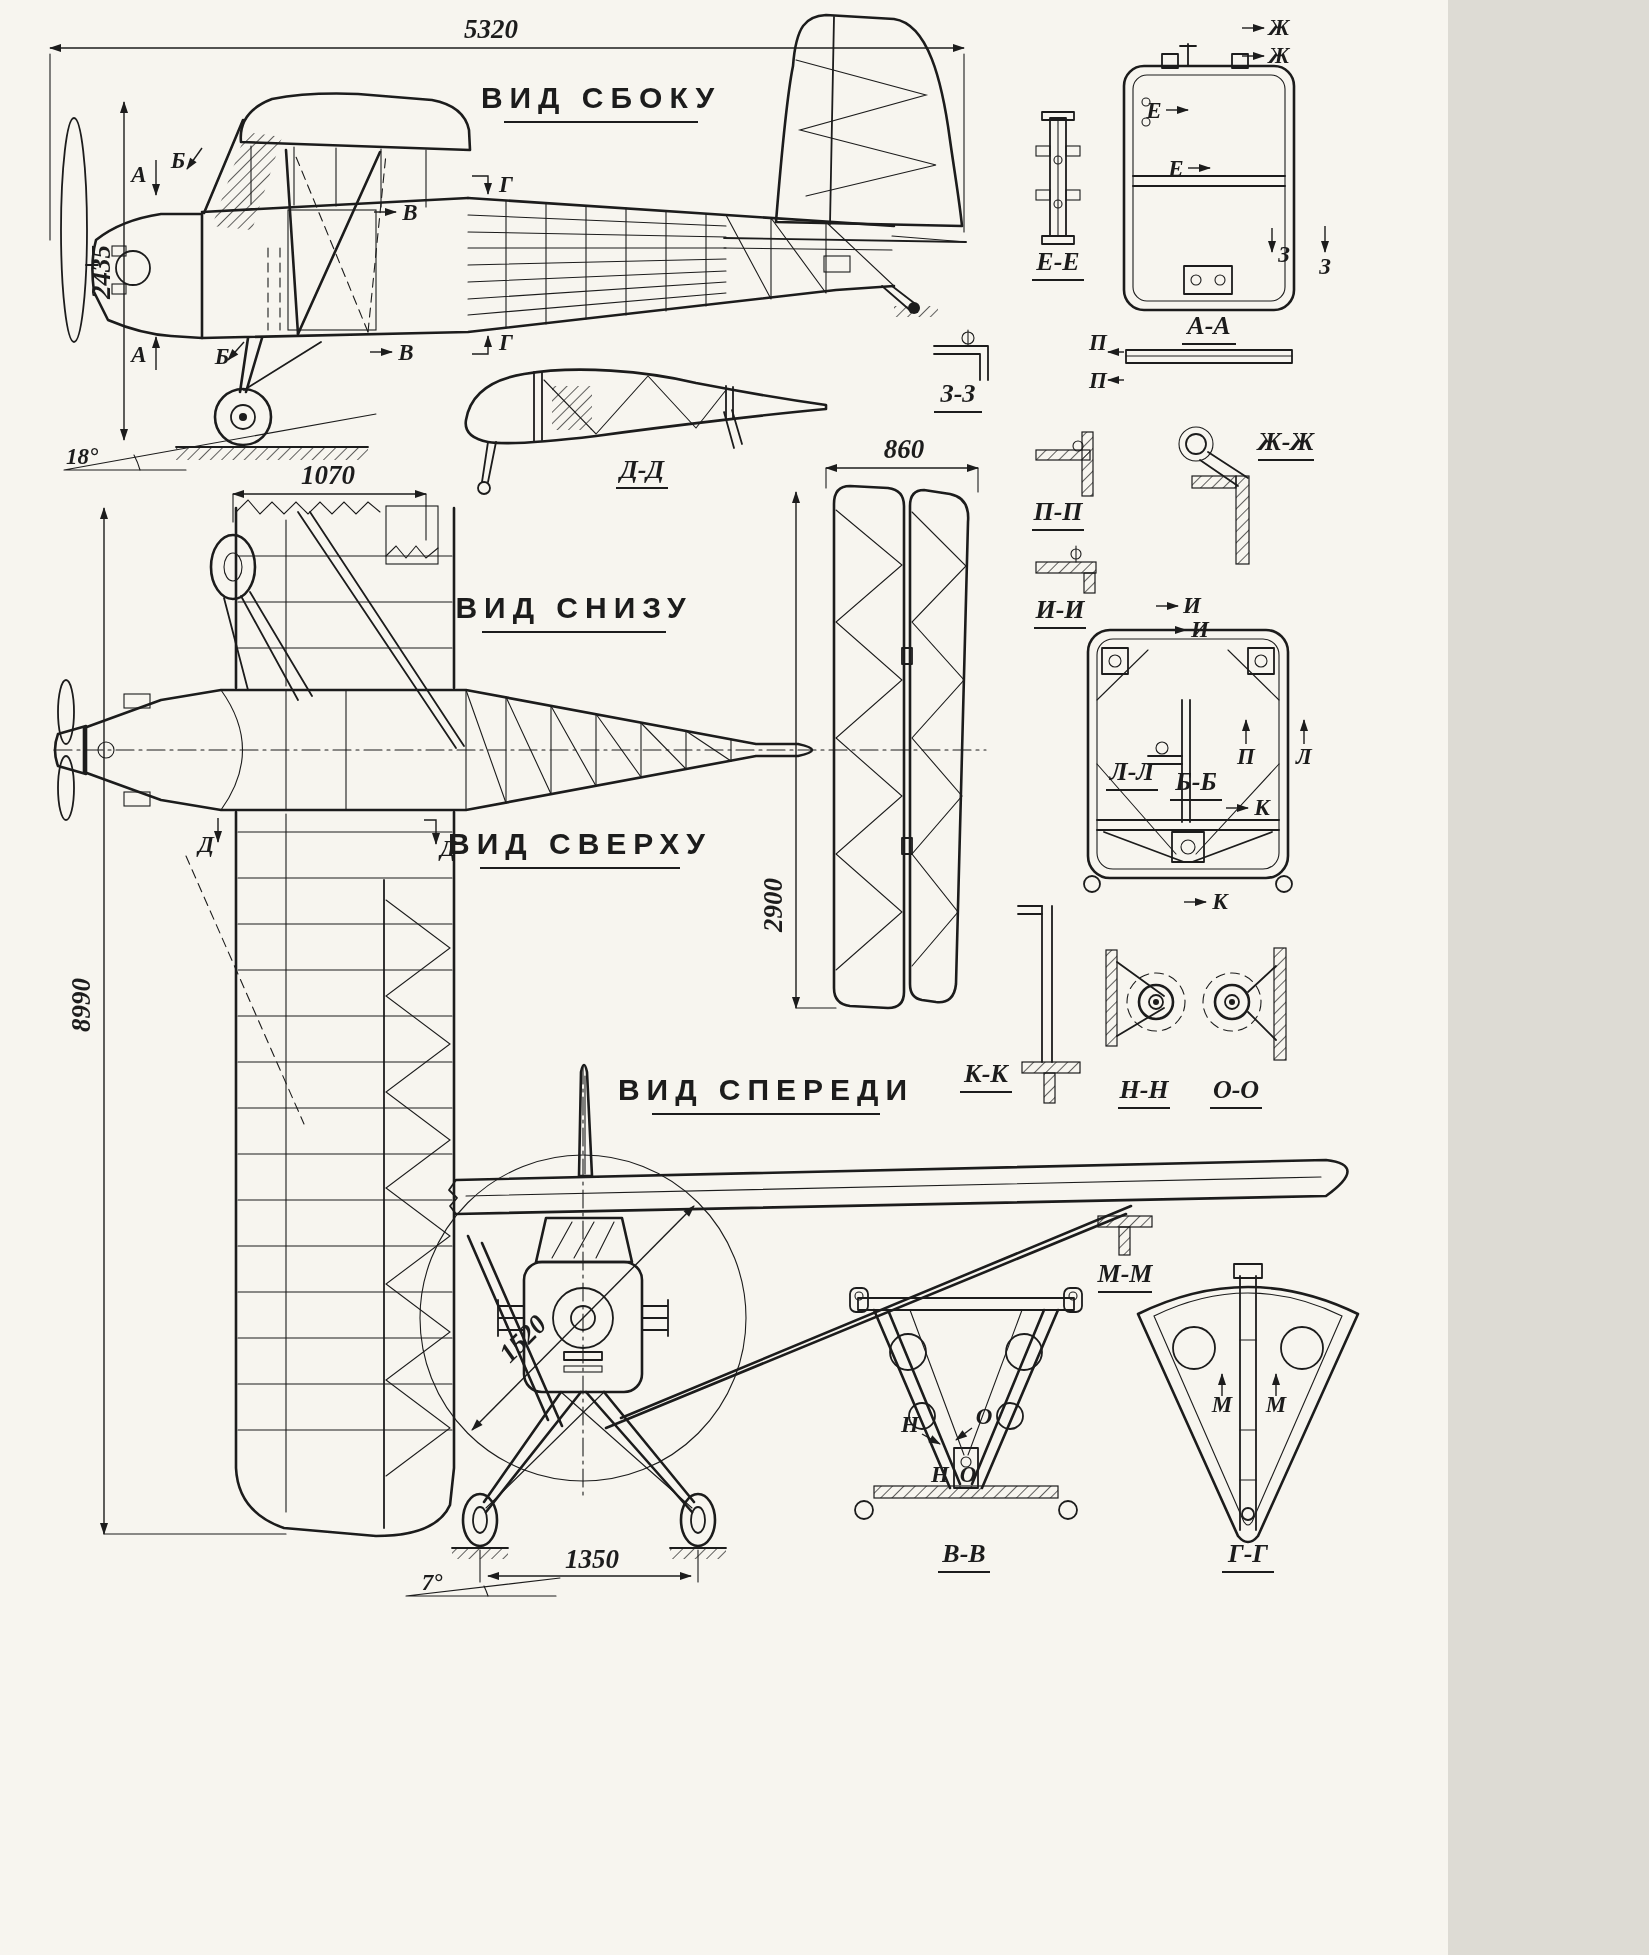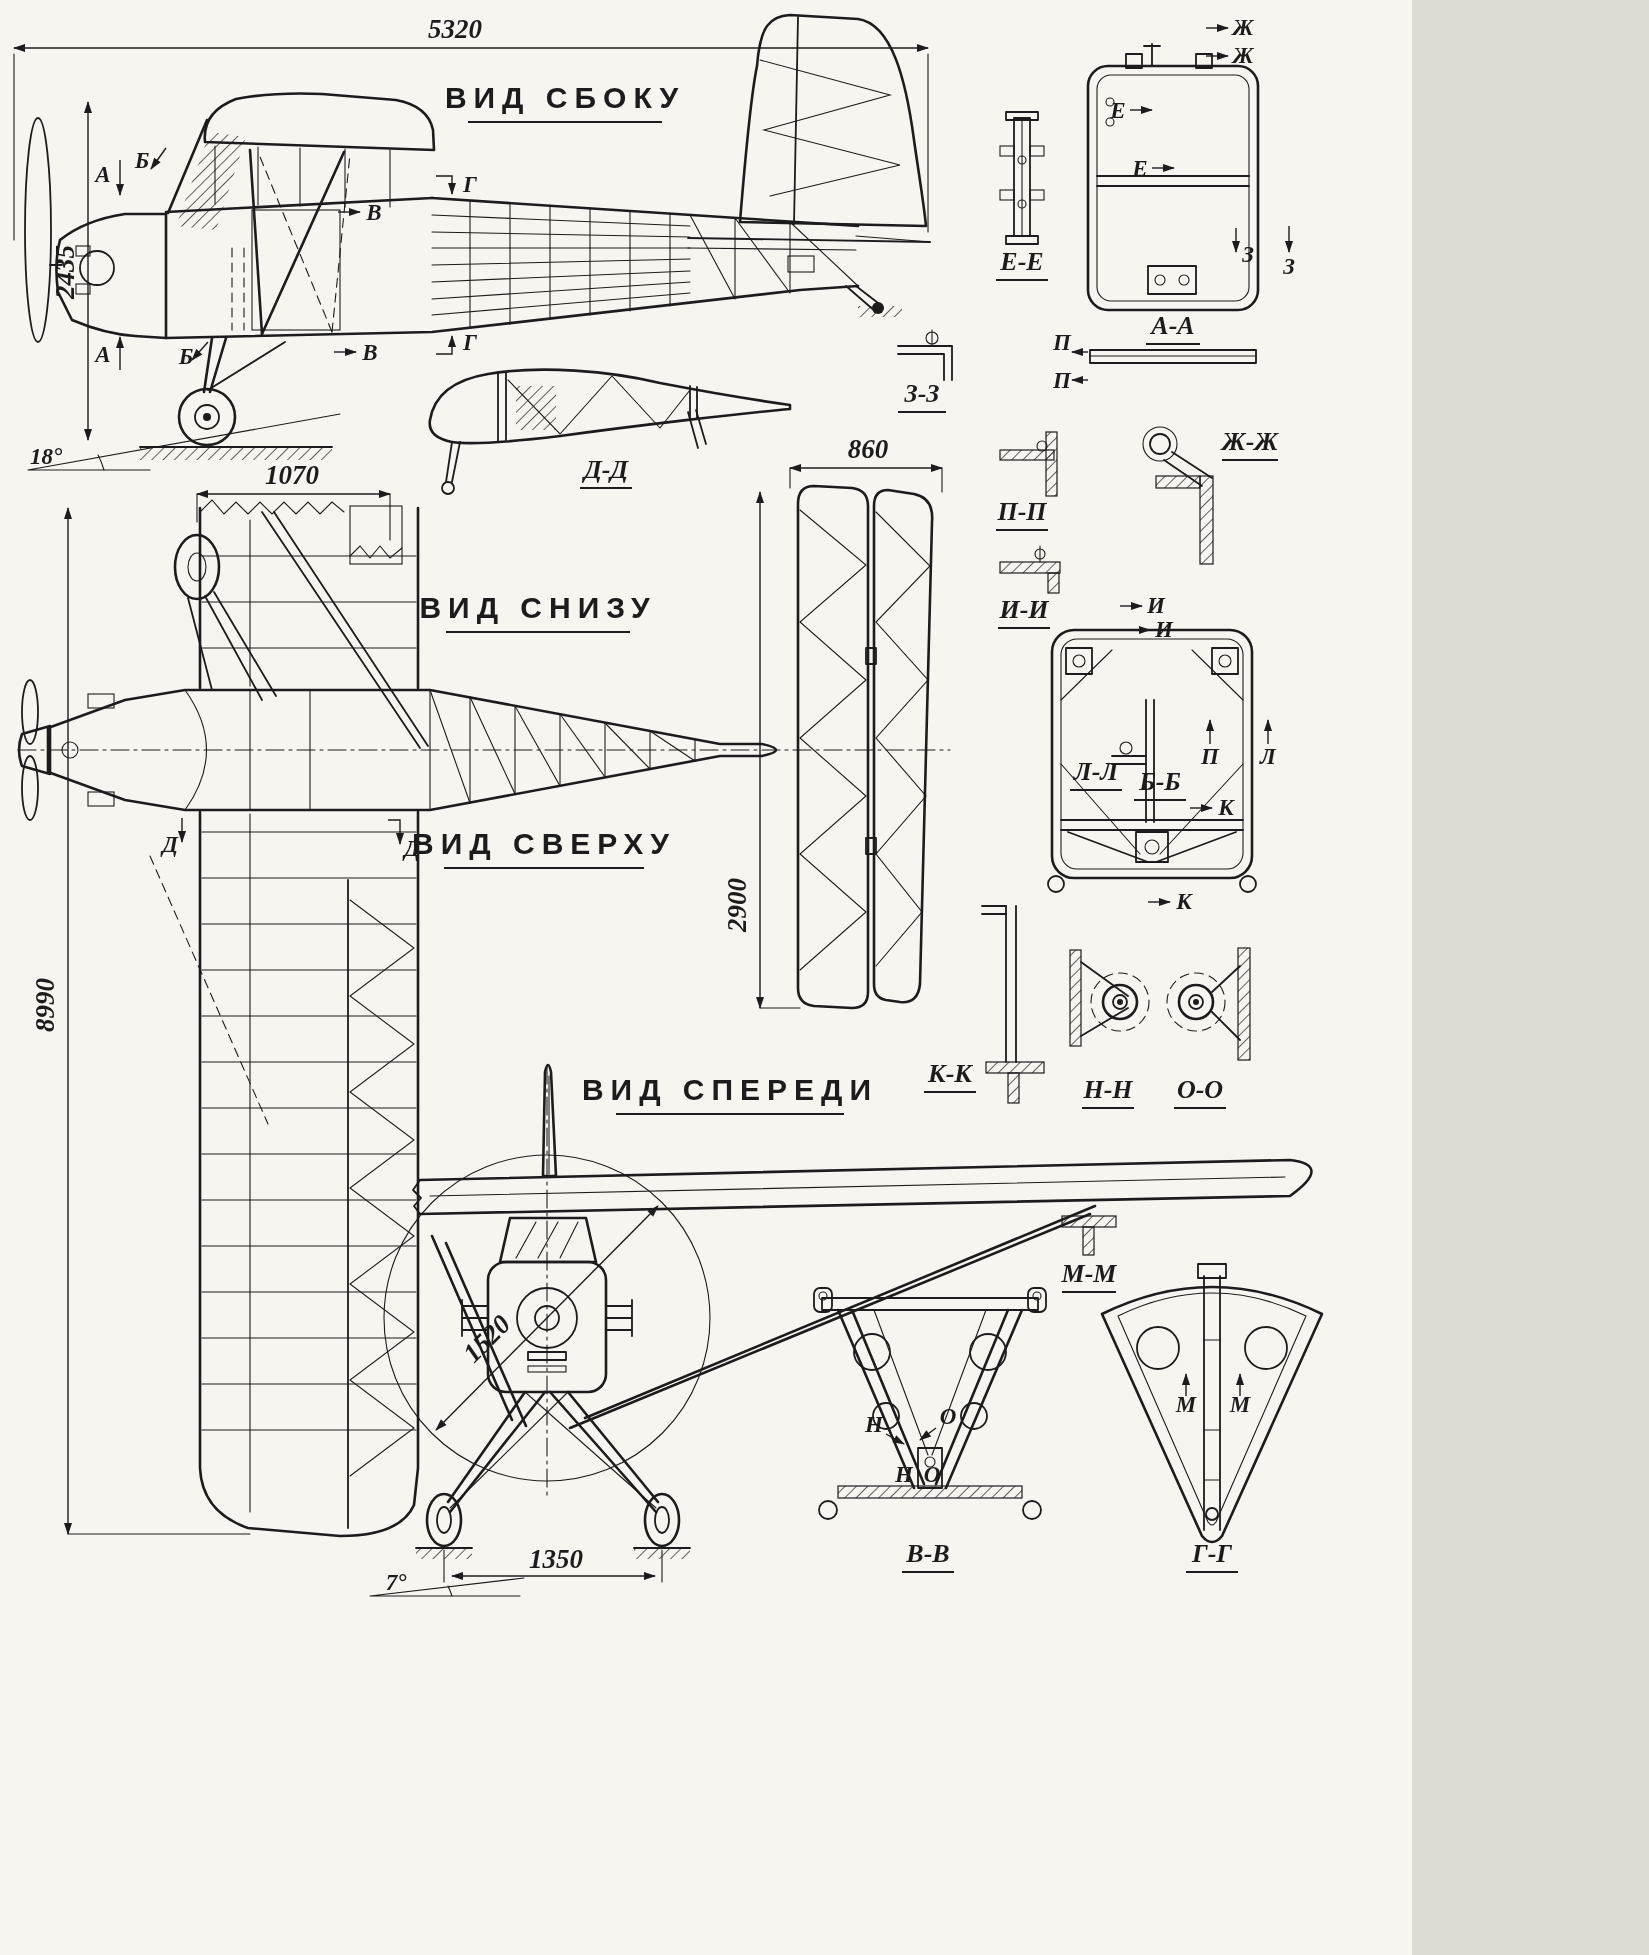--- a/index.html
+++ b/index.html
@@ -1,17 +1,17 @@
 <!DOCTYPE html>
 <html style="--ink: #1c1c1c; --paper: #f7f5ef;"><head>
 <meta charset="utf-8">
 <style>
   html,body{margin:0;padding:0;background:#dddbd4;}
   .sheet{position:relative;width:1412px;height:1955px;background:var(--paper,#f7f5ef);overflow:hidden;
-         font-family:"Liberation Sans",sans-serif;}
+         font-family:"Liberation Sans",sans-serif;padding-left:36px;}
   svg{display:block;width:1649px;height:1955px;}
   .ln{fill:none;stroke:var(--ink,#1c1c1c);stroke-width:2.6;stroke-linecap:round;stroke-linejoin:round;}
   .md{fill:none;stroke:var(--ink,#1c1c1c);stroke-width:1.8;stroke-linecap:round;stroke-linejoin:round;}
   .tn{fill:none;stroke:var(--ink,#1c1c1c);stroke-width:1.1;stroke-linecap:round;}
   .dim{fill:none;stroke:var(--ink,#1c1c1c);stroke-width:1.4;}
   .dsh{stroke-dasharray:9 6;}
   .ddt{stroke-dasharray:18 5 3 5;}
   .fl{fill:var(--ink,#1c1c1c);stroke:none;}
   .ht{fill:url(#hatch);stroke:var(--ink,#1c1c1c);stroke-width:1.2;}
   .ht0{fill:url(#hatch);stroke:none;}

